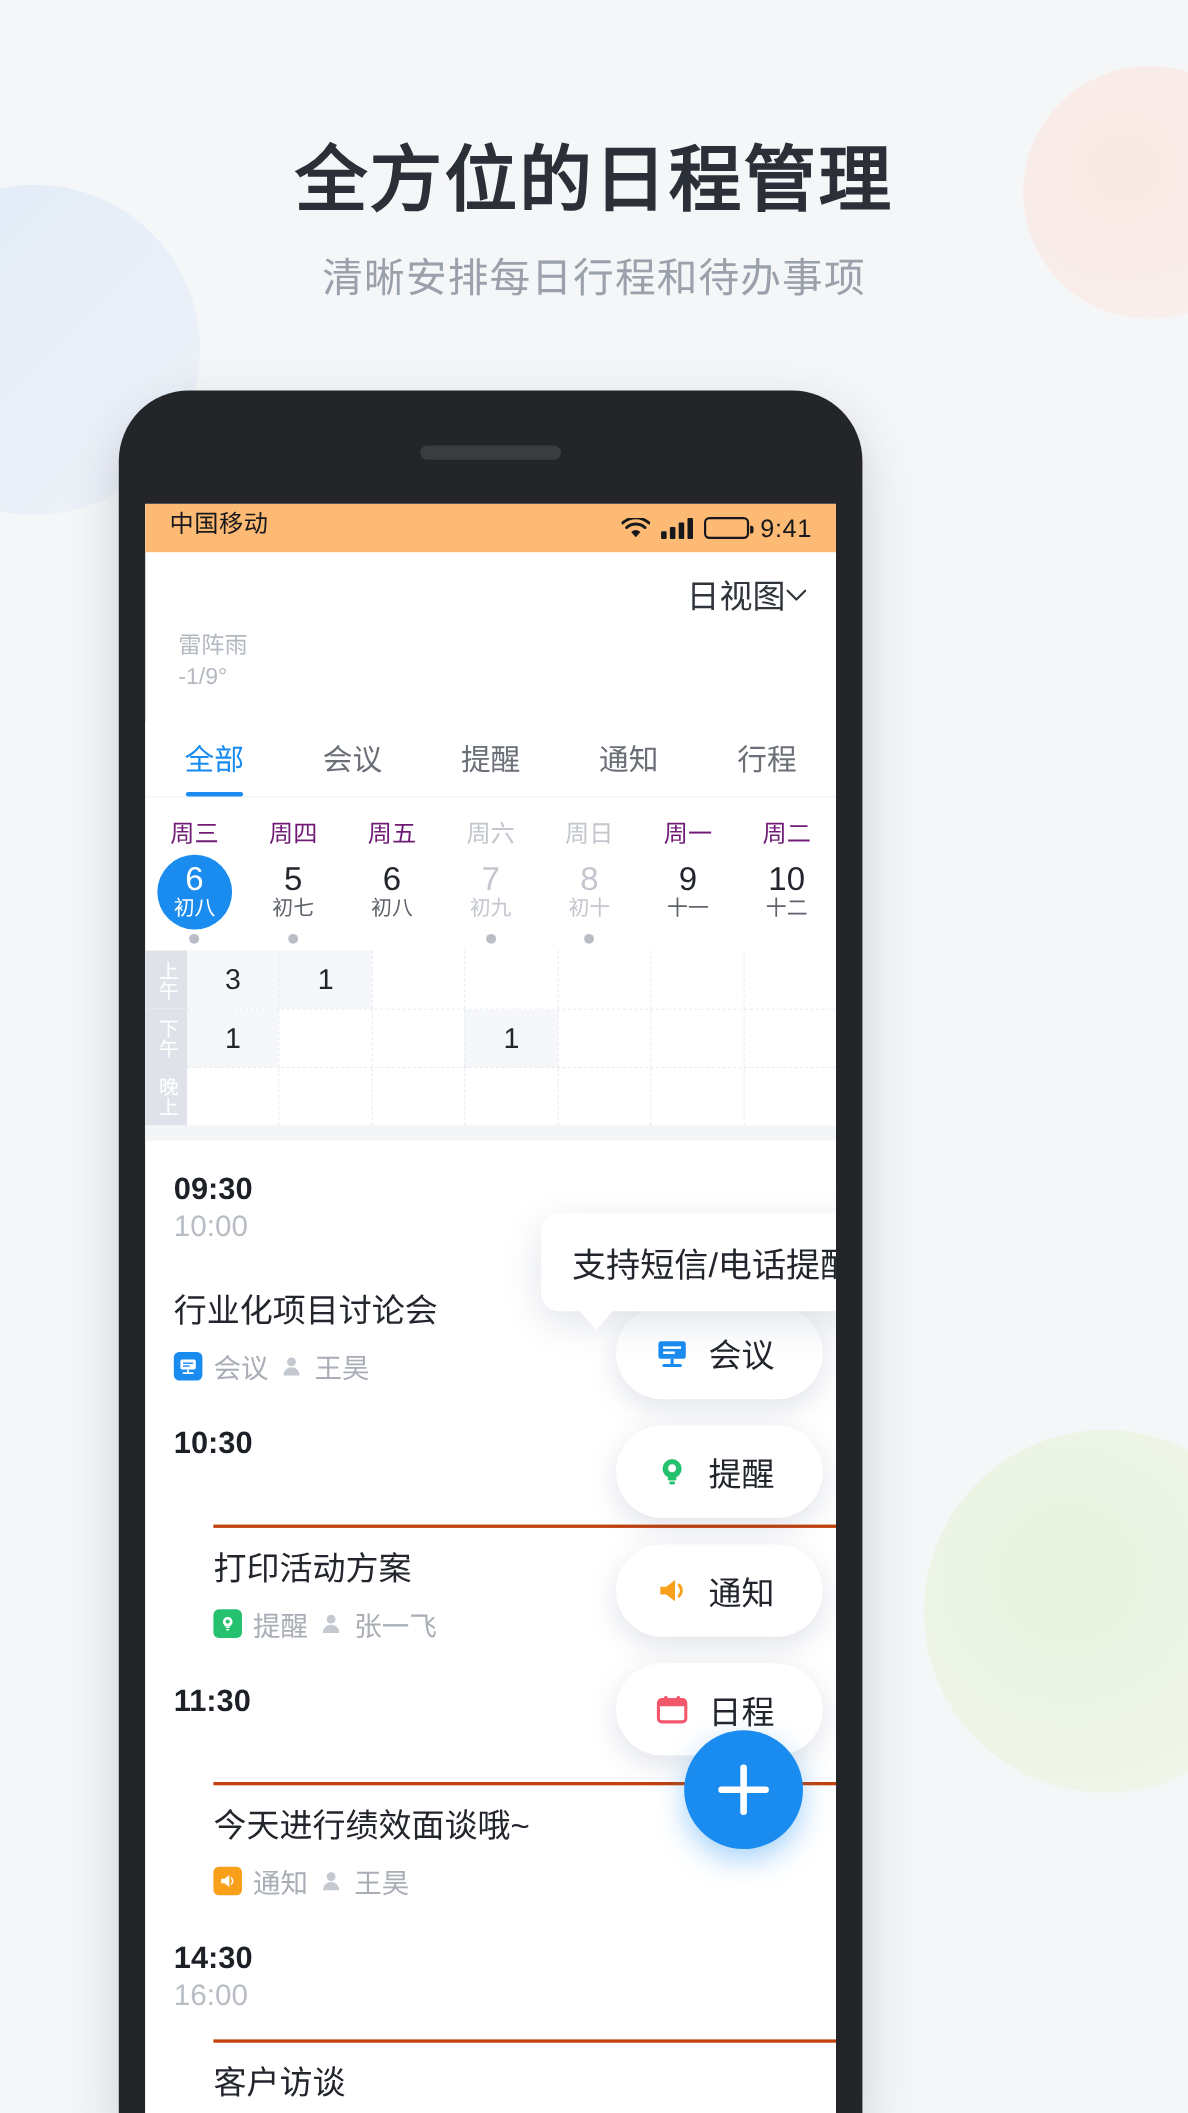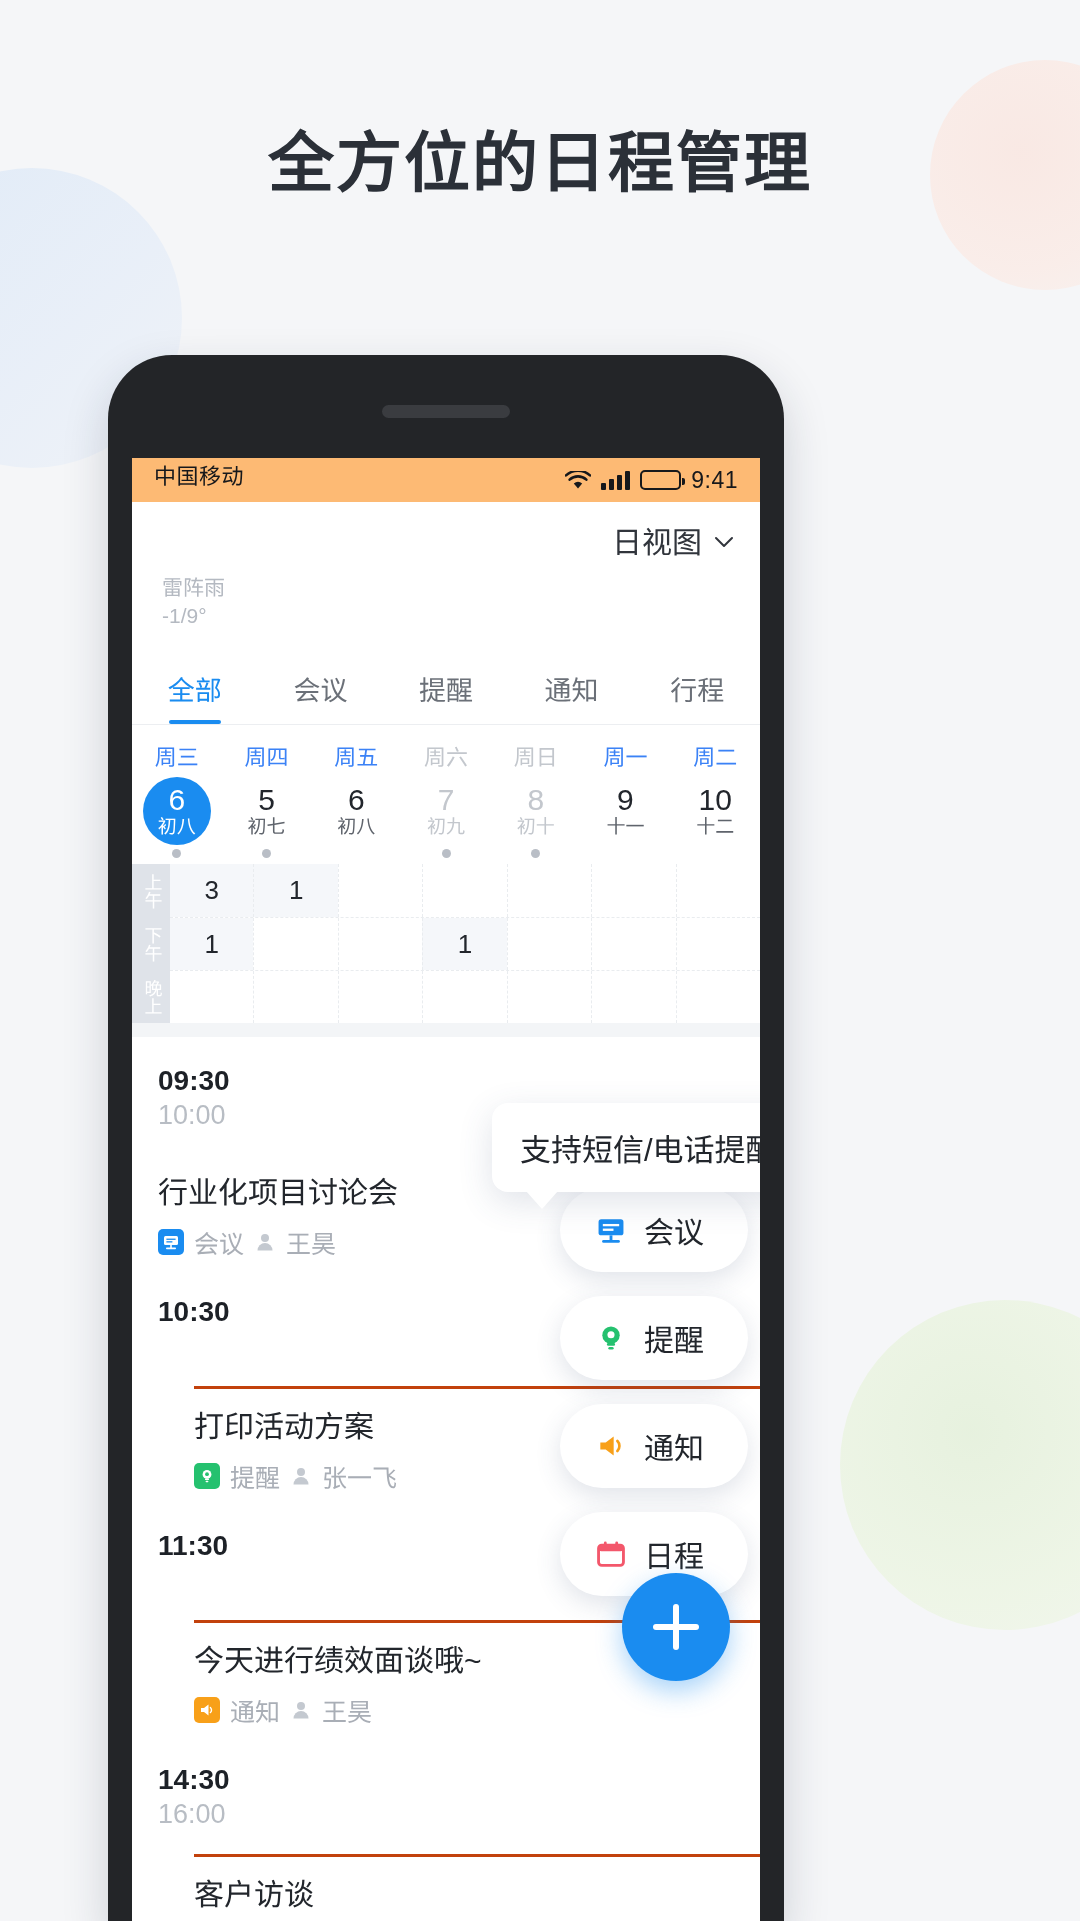--- a/index.html
+++ b/index.html
@@ -113,21 +113,21 @@
     content: ""; position: absolute; right: -6px; top: 6px;
     width: 3px; height: 7px; background: #16181b; border-radius: 0 2px 2px 0;
   }
   .icon-battery .fill { height: 100%; background: #16181b; border-radius: 2px; }
   .status-time { font-size: 23px; font-weight: 400; letter-spacing: .5px; }
 
   
   .viewswitch {
     display: flex; justify-content: flex-end; align-items: center;
     padding: 16px 26px 2px 0;
-    gap: 12px;
+    gap: 0;
   }
   .viewswitch .label { font-size: 30px; color: #31353c; }
   .chev { width: 20px; height: 12px; }
 
   
   .dateheader {
     display: flex; align-items: flex-end;
     padding: 10px 0 24px 30px;
     gap: 18px;
   }
@@ -150,21 +150,21 @@
   .tab.active { color: #1a8cf0; }
   .tab.active::after {
     content: ""; position: absolute; left: 50%; bottom: 0;
     transform: translateX(-50%);
     width: 52px; height: 4px; border-radius: 2px; background: #1a8cf0;
   }
 
   
   .weekstrip { display: flex; padding: 14px 0 6px 0; background: #fff; }
   .daycol { flex: 1; text-align: center; }
-  .daycol .wd { font-size: 22px; color: #3b82f6; margin-bottom: 6px; }
+  .daycol .wd { font-size: 22px; color: #701a75; margin-bottom: 6px; }
   .daycol.dim .wd { color: #c3c7cd; }
   .daypill {
     width: 68px; height: 68px; margin: 0 auto;
     display: flex; flex-direction: column; align-items: center; justify-content: center;
     border-radius: 50%;
   }
   .daypill .num { font-size: 30px; color: #22262c; line-height: 1.05; }
   .daypill .lun { font-size: 19px; color: #5f646c; line-height: 1.2; margin-top: 1px;}
   .daycol.dim .daypill .num { color: #c3c7cd; }
   .daycol.dim .daypill .lun { color: #c3c7cd; }
@@ -270,20 +270,21 @@
 <body>
 
 <div id="root">
 
   <div class="blob blob-left"></div>
   <div class="blob blob-topright"></div>
   <div class="blob blob-bottomright"></div>
 
   <div class="headline-wrap">
     <div class="headline">全方位的日程管理</div>
+    <div class="subheadline">清晰安排每日行程和待办事项</div>
   </div>
 
   <div class="phone">
     <div class="speaker"></div>
 
     <div class="screen">
 
       <div class="statusbar">
         <span class="carrier">中国移动</span>
         <span class="spacer"></span>

